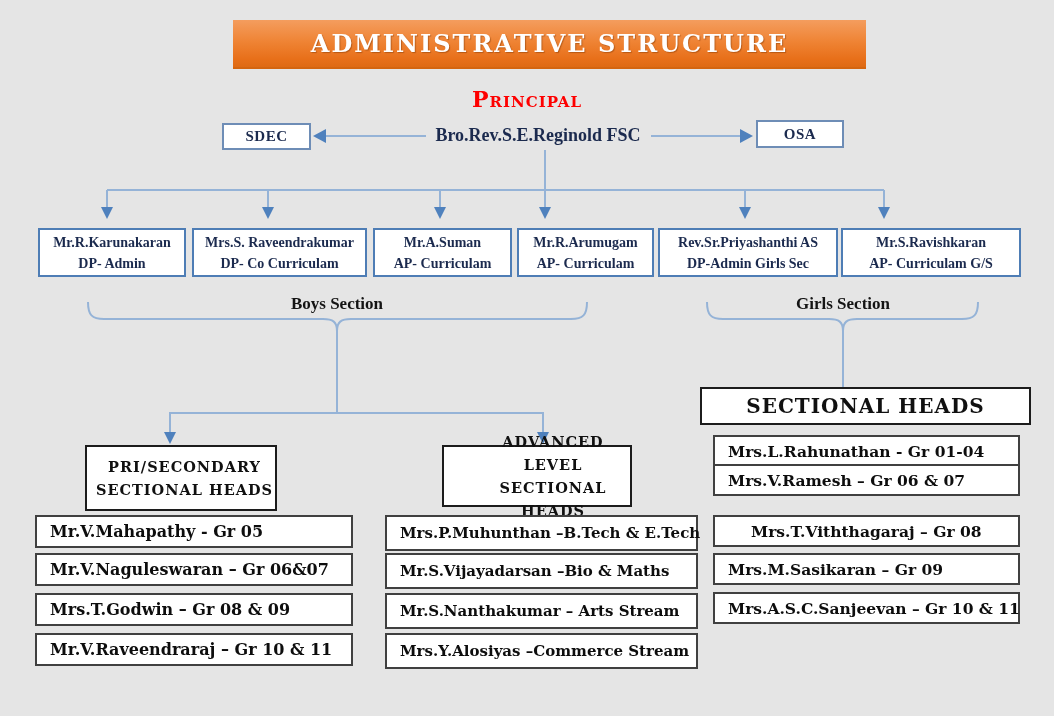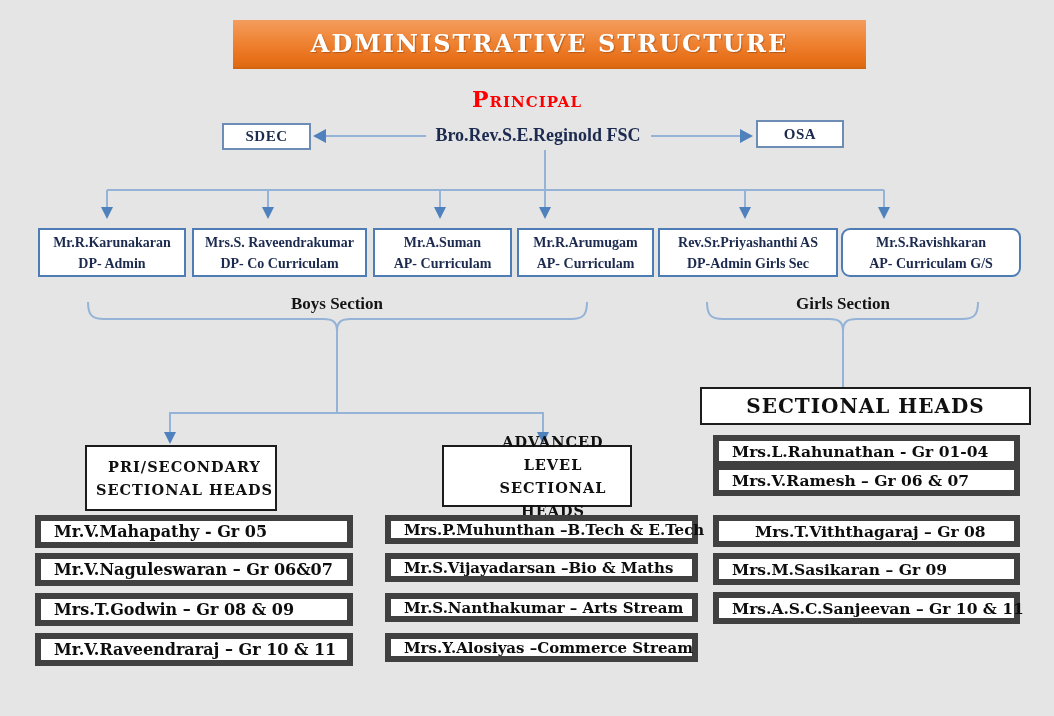--- a/index.html
+++ b/index.html
@@ -25,25 +25,25 @@
   .officer-box{border:2px solid #4E7DB5;flex-direction:column;font-weight:bold;font-size:14px;
           color:#1B2A4E;text-align:center;line-height:1.5;}
 
   .section-label{position:absolute;transform:translateX(-50%);color:#141414;
           font-weight:bold;font-size:17px;white-space:nowrap;}
 
   .head-box{border:2.5px solid #1c1c1c;font-family:"DejaVu Serif",serif;font-weight:bold;
           color:#101010;text-align:center;letter-spacing:1px;flex-direction:column;}
   .head-box .hl{line-height:1.6;}
 
-  .member-row{position:absolute;border:6px solid #404040;background:#ffffff;box-sizing:border-box;
+  .member-row{position:absolute;border:2px solid #404040;background:#ffffff;box-sizing:border-box;
           display:flex;align-items:center;font-family:"DejaVu Serif",serif;font-weight:bold;
           color:#0d0d0d;padding-left:13px;white-space:nowrap;}
   .mr-left{left:35px;width:318px;height:33px;font-size:16px;}
-  .mr-mid{left:385px;width:313px;height:29px;font-size:15px;}
+  .mr-mid{left:385px;width:313px;height:36px;font-size:15px;}
   .mr-right{left:713px;width:307px;height:32px;font-size:15.5px;}
 </style>
 </head>
 <body>
 
 <div id="canvas">
 
   <svg class="connectors" width="1054" height="716" viewBox="0 0 1054 716">
     <g stroke="#95B3D7" stroke-width="2" fill="none">
 
@@ -109,21 +109,21 @@
     <div>AP- Curriculam</div>
   </div>
   <div class="box officer-box" style="left:517px;top:228px;width:137px;height:49px;">
     <div>Mr.R.Arumugam</div>
     <div>AP- Curriculam</div>
   </div>
   <div class="box officer-box" style="left:658px;top:228px;width:180px;height:49px;">
     <div>Rev.Sr.Priyashanthi AS</div>
     <div>DP-Admin Girls Sec</div>
   </div>
-  <div class="box officer-box" style="left:841px;top:228px;width:180px;height:49px;border-radius:9px;">
+  <div class="box officer-box" style="left:841px;top:228px;width:180px;height:49px;">
     <div>Mr.S.Ravishkaran</div>
     <div>AP- Curriculam G/S</div>
   </div>
 
   <div class="section-label" style="left:337px;top:294px;">Boys Section</div>
   <div class="section-label" style="left:843px;top:294px;">Girls Section</div>
 
   <div class="box head-box" style="left:700px;top:387px;width:331px;height:38px;font-size:20px;">
     <span>SECTIONAL HEADS</span>
   </div>

